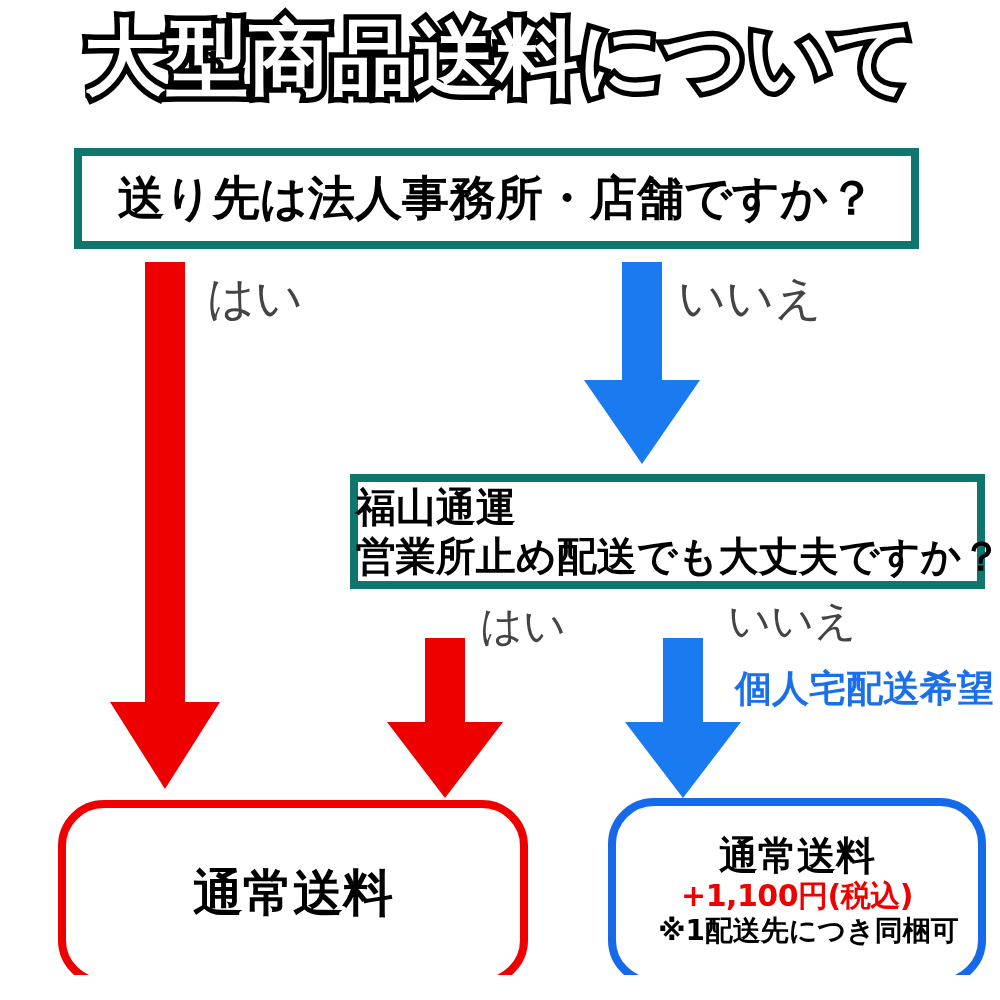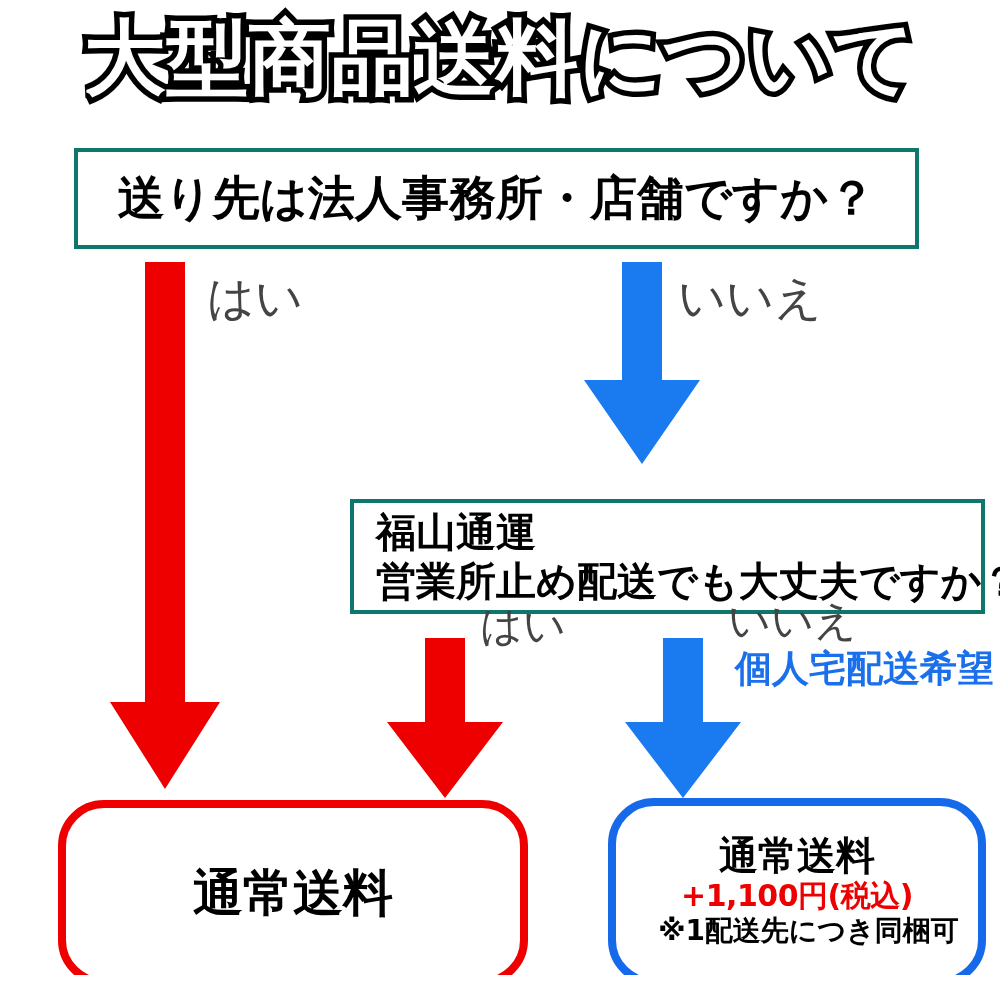--- a/index.html
+++ b/index.html
@@ -33,21 +33,21 @@
     -webkit-text-stroke: 11px #000000;
     paint-order: stroke fill;
     white-space: nowrap;
   }
 
   
   .qbox {
     position: absolute;
     box-sizing: border-box;
     background: #ffffff;
-    border: 4px solid #0f766e;
+    border: 8px solid #0f766e;
     display: flex;
     align-items: center;
   }
   .qbox .qtext {
     color: #000000;
     font-weight: 700;
     white-space: nowrap;
   }
 
   #qbox-1 {
@@ -57,23 +57,22 @@
     height: 101px;
     justify-content: center;
   }
   #qbox-1 .qtext { font-size: 47px; letter-spacing: 0px; }
 
   #qbox-2 {
     left: 350px;
     top: 474px;
     width: 635px;
     height: 115px;
-    justify-content: flex-start;
+    justify-content: center;
     padding-left: 22px;
-    margin-top: 25px;
   }
   #qbox-2 .qtext { font-size: 40px; line-height: 1.22; text-align: left; }
 
   
   .arrow-svg {
     position: absolute;
     overflow: visible;
   }
 
   
@@ -86,20 +85,21 @@
     line-height: 1;
   }
   .branch-label.small { font-size: 42px; }
   .branch-sub {
     position: absolute;
     color: #1A6FEA;
     font-size: 37px;
     font-weight: 700;
     white-space: nowrap;
     line-height: 1;
+    margin-top: 20px;
   }
 
   #label-yes-1   { left: 207px; top: 274px; }
   #label-no-1    { left: 678px; top: 274px; }
   #label-yes-2   { left: 480px; top: 605px; }
   #label-no-2    { left: 728px; top: 600px; }
   #label-no-2-sub{ left: 735px; top: 650px; }
 
   
   .rbox {

